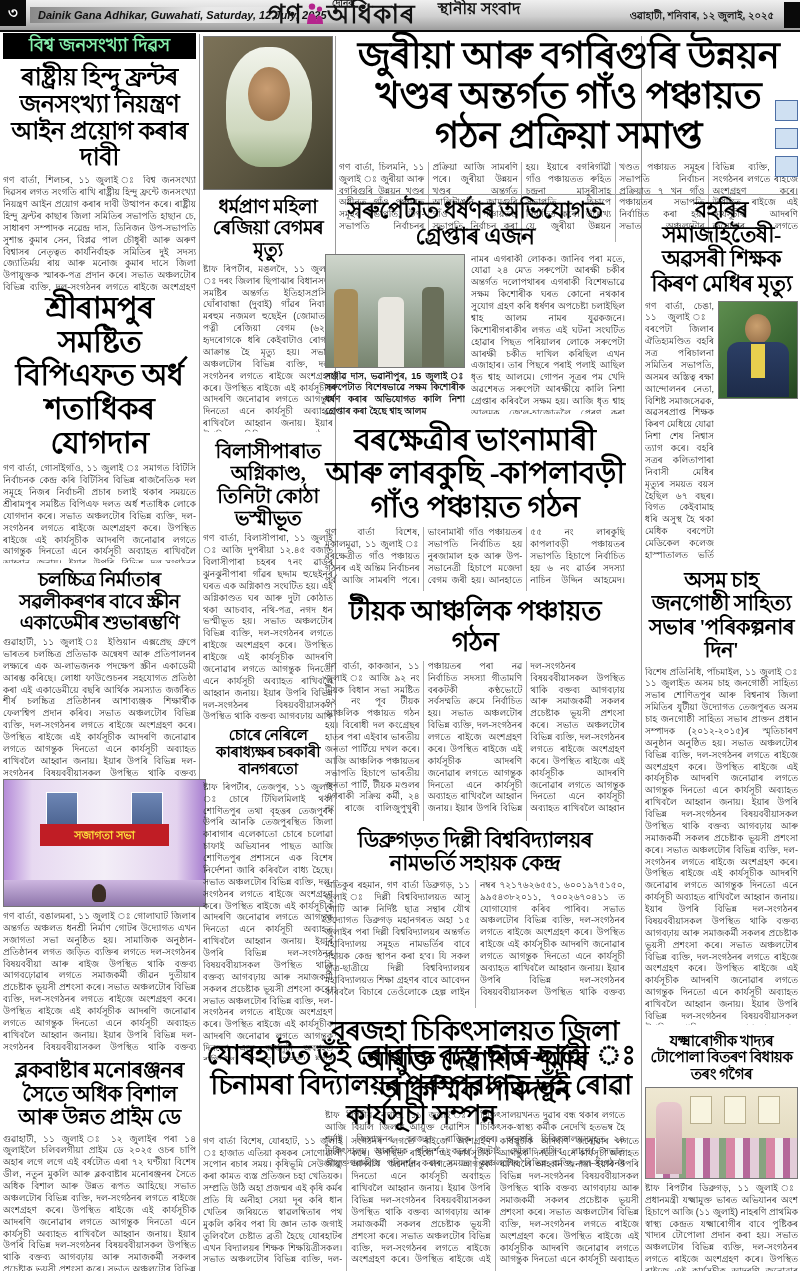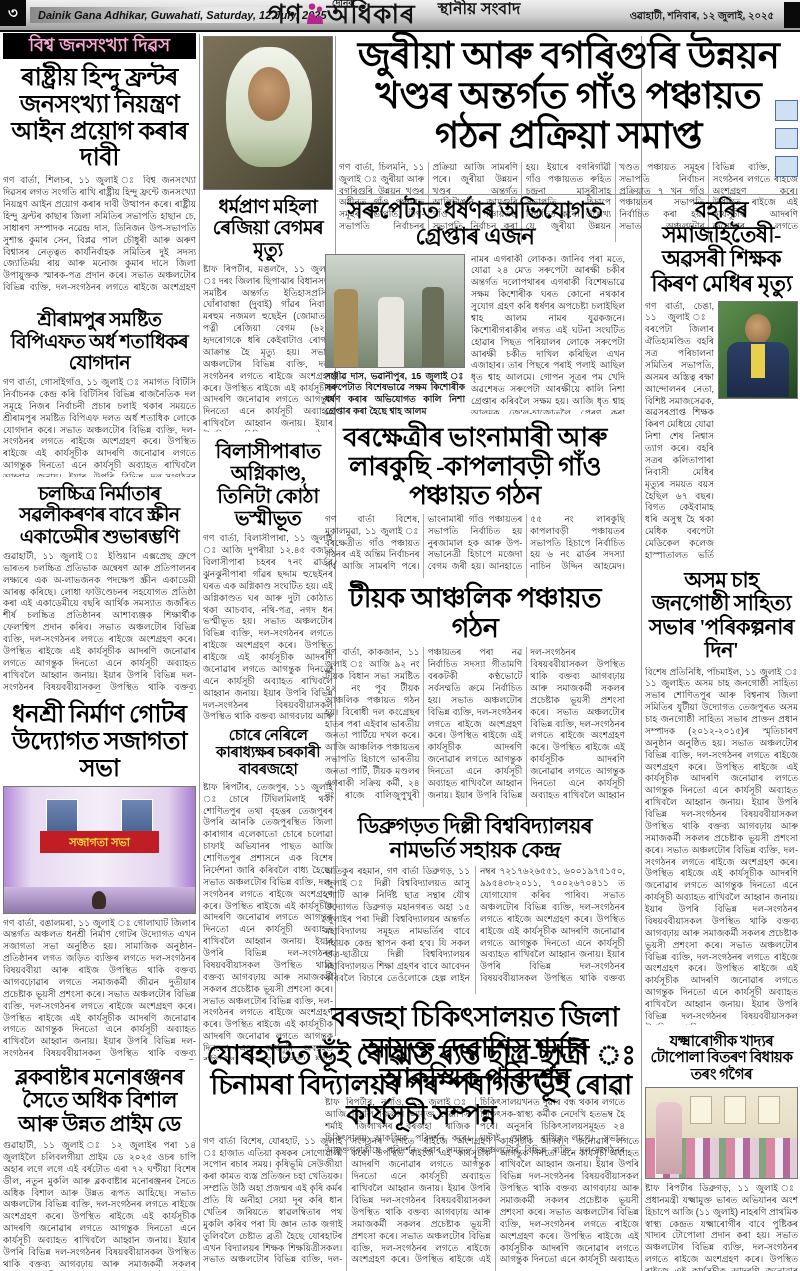--- a/index.html
+++ b/index.html
@@ -14,35 +14,35 @@
   .mast-left{margin-left:30px;font-size:11px;font-weight:bold;font-style:italic;
     background:linear-gradient(90deg,#8a8a8a,#e9e9e9 55%,rgba(255,255,255,0));padding:2px 26px 2px 8px;white-space:nowrap;}
   .mast-center{position:absolute;left:268px;top:-4px;display:flex;align-items:flex-end;}
   .paper-prefix{position:absolute;left:64px;top:0px;font-size:9px;font-weight:bold;}
   .paper-title{font-size:26px;font-weight:bold;letter-spacing:1px;display:flex;align-items:center;line-height:1;}
   .logo-icon{width:20px;height:24px;margin:0 2px;}
   .section-label{font-size:16px;font-weight:bold;margin:0 0 4px 22px;}
   .mast-right{position:absolute;right:26px;top:8px;font-size:10px;font-weight:bold;white-space:nowrap;margin-left:20px;}
   .right-block{position:absolute;right:0;top:2px;width:16px;height:26px;background:#0a0a0a;}
   
-  .black-banner{background:#000;color:#f9a8d4;text-align:center;font-size:18px;font-weight:bold;
+  .black-banner{background:#000;color:#86efac;text-align:center;font-size:18px;font-weight:bold;
     padding:3px 2px;line-height:1.1;}
   .hl{font-weight:bold;text-align:center;line-height:1.12;color:#000;
       font-family:"Liberation Serif","DejaVu Serif",serif;letter-spacing:-.5px;}
   .body-txt{font-size:9px;line-height:1.32;text-align:justify;color:#1c1c1c;overflow:hidden;word-break:break-word;}
   .vrule{position:absolute;width:1px;background:#9a9a9a;}
   .hrule{position:absolute;height:1px;background:#9a9a9a;}
   .photo{position:relative;overflow:hidden;border:1px solid #777;}
   
   .ph-rezia{background:linear-gradient(135deg,#7c7258 0%,#5d5742 60%,#42402f 100%);}
   .ph-rezia .scarf{position:absolute;left:22px;top:10px;width:86px;height:120px;border-radius:46% 46% 40% 40%;
      background:linear-gradient(180deg,#f2f4ec,#cfd8bf 70%,#9fb18a);}
   .ph-rezia .face{position:absolute;left:44px;top:30px;width:42px;height:54px;border-radius:50%;
      background:radial-gradient(circle at 45% 40%,#c99d72,#8f6a44);}
-  .ph-banner{background:linear-gradient(90deg,#b58cd8 0%,#e7d9f1 14%,#f3eef7 50%,#e3d2ee 86%,#a87fd0 100%);}
+  .ph-banner{background:linear-gradient(90deg,#b58cd8 0%,#e7d9f1 14%,#f3eef7 50%,#e3d2ee 86%,#a87fd0 100%);padding-left:10px;}
   .ph-banner .strip{position:absolute;left:36px;right:36px;top:44px;height:22px;background:#c01d25;
      color:#ffe23c;font-size:11px;font-weight:bold;text-align:center;line-height:22px;}
   .ph-banner .por{position:absolute;top:12px;width:30px;height:52px;background:linear-gradient(180deg,#6d86b5,#39507c);border:1px solid #fff;}
   .ph-banner .base{position:absolute;left:0;right:0;bottom:0;height:26px;background:linear-gradient(180deg,#cdb6e0,#8e76ab);}
   .ph-banner .head{position:absolute;bottom:4px;width:14px;height:18px;border-radius:50% 50% 30% 30%;background:#3a2d24;}
   .ph-sarupeta{background:linear-gradient(180deg,#cfd6cc 0%,#a6b2a4 45%,#77846f 100%);}
   .ph-sarupeta .fig{position:absolute;bottom:0;border-radius:6px 6px 0 0;}
   .ph-kiran{background:linear-gradient(135deg,#5d8d4e 0%,#35602f 70%,#24431f 100%);}
   .ph-kiran .face{position:absolute;left:26px;top:12px;width:26px;height:30px;border-radius:50%;
      background:radial-gradient(circle at 45% 40%,#caa06f,#8d6742);}
@@ -88,25 +88,24 @@
 
   <div class="vrule" style="left:199px;top:34px;height:1237px;"></div>
   <div class="vrule" style="left:335px;top:36px;height:1000px;"></div>
   <div class="vrule" style="left:641px;top:36px;height:1235px;"></div>
   <div class="hrule" style="left:337px;top:194px;width:461px;"></div>
 
   <div style="position:absolute;left:3px;top:33px;width:193px;">
     <div class="black-banner">বিশ্ব জনসংখ্যা দিৱস</div>
     <div class="hl" style="font-size:24px;margin:5px 0 4px;">ৰাষ্ট্ৰীয় হিন্দু ফ্ৰন্টৰ জনসংখ্যা নিয়ন্ত্ৰণ আইন প্ৰয়োগ কৰাৰ দাবী</div>
     <div class="body-txt" style="height:116px;">গণ বাৰ্তা, শিলচৰ, ১১ জুলাই ঃ বিশ্ব জনসংখ্যা দিৱসৰ লগত সংগতি ৰাখি ৰাষ্ট্ৰীয় হিন্দু ফ্ৰন্টে জনসংখ্যা নিয়ন্ত্ৰণ আইন প্ৰয়োগ কৰাৰ দাবী উত্থাপন কৰে। ৰাষ্ট্ৰীয় হিন্দু ফ্ৰন্টৰ কাছাৰ জিলা সমিতিৰ সভাপতি হাছান চে, সাধাৰণ সম্পাদক নৱেন্দ্ৰ দাস, তিনিজন উপ-সভাপতি সুশান্ত কুমাৰ সেন, বিপ্লৱ পাল চৌধুৰী আৰু অৰুণ বিশ্বাসৰ নেতৃত্বত কাৰ্যনিৰ্বাহক সমিতিৰ দুই সদস্য জ্যোতিৰ্ময় ৰায় আৰু মনোজ কুমাৰ দাসে জিলা উপায়ুক্তক স্মাৰক-পত্ৰ প্ৰদান কৰে। সভাত অঞ্চলটোৰ বিভিন্ন ব্যক্তি, দল-সংগঠনৰ লগতে ৰাইজে অংশগ্ৰহণ কৰে। উপস্থিত ৰাইজে এই কাৰ্যসূচীক আদৰণি জনোৱাৰ লগতে আগন্তুক দিনতো এনে কাৰ্যসূচী অব্যাহত ৰাখিবলৈ আহ্বান জনায়। ইয়াৰ উপৰি বিভিন্ন দল-সংগঠনৰ বিষয়ববীয়াসকল উপস্থিত থাকি বক্তব্য আগবঢ়ায় আৰু সমাজকৰ্মী সকলৰ প্ৰচেষ্টাক ভূয়সী প্ৰশংসা কৰে। </div>
-    <div class="hl" style="font-size:19px;margin:18px 0 4px;">শ্ৰীৰামপুৰ সমষ্টিত বিপিএফত অৰ্ধ শতাধিকৰ যোগদান</div>
+    <div class="hl" style="font-size:30px;margin:0 0 4px;">শ্ৰীৰামপুৰ সমষ্টিত বিপিএফত অৰ্ধ শতাধিকৰ যোগদান</div>
     <div class="body-txt" style="height:100px;">গণ বাৰ্তা, গোসাঁইগাঁও, ১১ জুলাই ঃ সমাগত বিটিসি নিৰ্বাচনক কেন্দ্ৰ কৰি বিটিসিৰ বিভিন্ন ৰাজনৈতিক দল সমূহে নিজৰ নিৰ্বাচনী প্ৰচাৰ চলাই থকাৰ সময়তে শ্ৰীৰামপুৰ সমষ্টিত বিপিএফ দলত অৰ্ধ শতাধিক লোকে যোগদান কৰে। সভাত অঞ্চলটোৰ বিভিন্ন ব্যক্তি, দল-সংগঠনৰ লগতে ৰাইজে অংশগ্ৰহণ কৰে। উপস্থিত ৰাইজে এই কাৰ্যসূচীক আদৰণি জনোৱাৰ লগতে আগন্তুক দিনতো এনে কাৰ্যসূচী অব্যাহত ৰাখিবলৈ আহ্বান জনায়। ইয়াৰ উপৰি বিভিন্ন দল-সংগঠনৰ বিষয়ববীয়াসকল উপস্থিত থাকি বক্তব্য আগবঢ়ায় আৰু সমাজকৰ্মী সকলৰ প্ৰচেষ্টাক ভূয়সী প্ৰশংসা কৰে। সভাত অঞ্চলটোৰ বিভিন্ন ব্যক্তি, দল-সংগঠনৰ লগতে ৰাইজে অংশগ্ৰহণ কৰে। উপস্থিত ৰাইজে এই কাৰ্যসূচীক আদৰণি জনোৱাৰ লগতে আগন্তুক দিনতো এনে কাৰ্যসূচী অব্যাহত ৰাখিবলৈ আহ্বান জনায়। ইয়াৰ উপৰি বিভিন্ন দল-সংগঠনৰ বিষয়ববীয়াসকল উপস্থিত থাকি বক্তব্য আগবঢ়ায় আৰু সমাজকৰ্মী সকলৰ প্ৰচেষ্টাক ভূয়সী প্ৰশংসা কৰে। </div>
     <div class="hl" style="font-size:19px;margin:6px 0 4px;">চলচ্চিত্ৰ নিৰ্মাতাৰ সৱলীকৰণৰ বাবে স্ক্ৰীন একাডেমীৰ শুভাৰম্ভণি</div>
     <div class="body-txt" style="height:142px;">গুৱাহাটী, ১১ জুলাই ঃ ইণ্ডিয়ান এক্সপ্ৰেছ গ্ৰুপে ভাৰতৰ চলচ্চিত্ৰ প্ৰতিভাক অন্বেষণ আৰু প্ৰতিপালনৰ লক্ষ্যৰে এক অ-লাভজনক পদক্ষেপ স্ক্ৰীন একাডেমী আৰম্ভ কৰিছে। লোধা ফাউণ্ডেচনৰ সহযোগত প্ৰতিষ্ঠা কৰা এই একাডেমীয়ে বছৰি আৰ্থিক সমস্যাত জৰ্জৰিত শীৰ্ষ চলচ্চিত্ৰ প্ৰতিষ্ঠানৰ আশাব্যঞ্জক শিক্ষাৰ্থীক ফেল'শ্বিপ প্ৰদান কৰিব। সভাত অঞ্চলটোৰ বিভিন্ন ব্যক্তি, দল-সংগঠনৰ লগতে ৰাইজে অংশগ্ৰহণ কৰে। উপস্থিত ৰাইজে এই কাৰ্যসূচীক আদৰণি জনোৱাৰ লগতে আগন্তুক দিনতো এনে কাৰ্যসূচী অব্যাহত ৰাখিবলৈ আহ্বান জনায়। ইয়াৰ উপৰি বিভিন্ন দল-সংগঠনৰ বিষয়ববীয়াসকল উপস্থিত থাকি বক্তব্য আগবঢ়ায় আৰু সমাজকৰ্মী সকলৰ প্ৰচেষ্টাক ভূয়সী প্ৰশংসা কৰে। সভাত অঞ্চলটোৰ বিভিন্ন ব্যক্তি, দল-সংগঠনৰ লগতে ৰাইজে অংশগ্ৰহণ কৰে। উপস্থিত ৰাইজে এই কাৰ্যসূচীক আদৰণি জনোৱাৰ লগতে আগন্তুক দিনতো এনে কাৰ্যসূচী অব্যাহত ৰাখিবলৈ আহ্বান জনায়। ইয়াৰ উপৰি বিভিন্ন দল-সংগঠনৰ বিষয়ববীয়াসকল উপস্থিত থাকি বক্তব্য আগবঢ়ায় আৰু সমাজকৰ্মী সকলৰ প্ৰচেষ্টাক ভূয়সী প্ৰশংসা কৰে। </div>
-    <div class="hl" style="font-size:24px;margin:8px 0 4px;">ধনশ্ৰী নিৰ্মাণ গোটৰ উদ্যোগত সজাগতা সভা</div>
     <div class="photo ph-banner" style="width:191px;height:126px;">
       <div class="por" style="left:42px;"></div>
       <div class="por" style="right:42px;"></div>
       <div class="strip">সজাগতা সভা</div>
       <div class="base"></div>
       <div class="head" style="left:88px;"></div>
     </div>
     <div class="body-txt" style="height:142px;margin-top:4px;">গণ বাৰ্তা, বঙালমৰা, ১১ জুলাই ঃ গোলাঘাট জিলাৰ অন্তৰ্গত অঞ্চলত ধনশ্ৰী নিৰ্মাণ গোটৰ উদ্যোগত এখন সজাগতা সভা অনুষ্ঠিত হয়। সামাজিক অনুষ্ঠান-প্ৰতিষ্ঠানৰ লগত জড়িত ব্যক্তিৰ লগতে দল-সংগঠনৰ বিষয়ববীয়া আৰু ৰাইজ উপস্থিত থাকি বক্তব্য আগবঢ়োৱাৰ লগতে সমাজকৰ্মী জীৱন দুতীয়াৰ প্ৰচেষ্টাক ভূয়সী প্ৰশংসা কৰে। সভাত অঞ্চলটোৰ বিভিন্ন ব্যক্তি, দল-সংগঠনৰ লগতে ৰাইজে অংশগ্ৰহণ কৰে। উপস্থিত ৰাইজে এই কাৰ্যসূচীক আদৰণি জনোৱাৰ লগতে আগন্তুক দিনতো এনে কাৰ্যসূচী অব্যাহত ৰাখিবলৈ আহ্বান জনায়। ইয়াৰ উপৰি বিভিন্ন দল-সংগঠনৰ বিষয়ববীয়াসকল উপস্থিত থাকি বক্তব্য আগবঢ়ায় আৰু সমাজকৰ্মী সকলৰ প্ৰচেষ্টাক ভূয়সী প্ৰশংসা কৰে। </div>
     <div class="hl" style="font-size:21px;margin:6px 0 4px;">ব্লকবাষ্টাৰ মনোৰঞ্জনৰ সৈতে অধিক বিশাল আৰু উন্নত প্ৰাইম ডে</div>
     <div class="body-txt" style="height:250px;">গুৱাহাটী, ১১ জুলাই ঃ ১২ জুলাইৰ পৰা ১৪ জুলাইলৈ চলিবলগীয়া প্ৰাইম ডে ২০২৫ ওচৰ চাপি অহাৰ লগে লগে এই বৰ্ষটোত এৰা ৭২ ঘণ্টীয়া বিশেষ ডীল, নতুন মুকলি আৰু ব্লকবাষ্টাৰ মনোৰঞ্জনৰ সৈতে অধিক বিশাল আৰু উন্নত ৰূপত আহিছে। সভাত অঞ্চলটোৰ বিভিন্ন ব্যক্তি, দল-সংগঠনৰ লগতে ৰাইজে অংশগ্ৰহণ কৰে। উপস্থিত ৰাইজে এই কাৰ্যসূচীক আদৰণি জনোৱাৰ লগতে আগন্তুক দিনতো এনে কাৰ্যসূচী অব্যাহত ৰাখিবলৈ আহ্বান জনায়। ইয়াৰ উপৰি বিভিন্ন দল-সংগঠনৰ বিষয়ববীয়াসকল উপস্থিত থাকি বক্তব্য আগবঢ়ায় আৰু সমাজকৰ্মী সকলৰ প্ৰচেষ্টাক ভূয়সী প্ৰশংসা কৰে। সভাত অঞ্চলটোৰ বিভিন্ন ব্যক্তি, দল-সংগঠনৰ লগতে ৰাইজে অংশগ্ৰহণ কৰে। উপস্থিত ৰাইজে এই কাৰ্যসূচীক আদৰণি জনোৱাৰ লগতে আগন্তুক দিনতো এনে কাৰ্যসূচী অব্যাহত ৰাখিবলৈ আহ্বান জনায়। ইয়াৰ উপৰি বিভিন্ন দল-সংগঠনৰ বিষয়ববীয়াসকল উপস্থিত থাকি বক্তব্য আগবঢ়ায় আৰু সমাজকৰ্মী সকলৰ প্ৰচেষ্টাক ভূয়সী প্ৰশংসা কৰে। সভাত অঞ্চলটোৰ বিভিন্ন ব্যক্তি, দল-সংগঠনৰ লগতে ৰাইজে অংশগ্ৰহণ কৰে। উপস্থিত ৰাইজে এই কাৰ্যসূচীক আদৰণি জনোৱাৰ লগতে আগন্তুক দিনতো এনে কাৰ্যসূচী অব্যাহত ৰাখিবলৈ আহ্বান জনায়। ইয়াৰ উপৰি বিভিন্ন দল-সংগঠনৰ বিষয়ববীয়াসকল উপস্থিত থাকি বক্তব্য আগবঢ়ায় আৰু সমাজকৰ্মী সকলৰ প্ৰচেষ্টাক ভূয়সী প্ৰশংসা কৰে। সভাত অঞ্চলটোৰ বিভিন্ন ব্যক্তি, দল-সংগঠনৰ লগতে ৰাইজে অংশগ্ৰহণ কৰে। উপস্থিত ৰাইজে এই কাৰ্যসূচীক আদৰণি জনোৱাৰ লগতে আগন্তুক দিনতো এনে কাৰ্যসূচী অব্যাহত ৰাখিবলৈ আহ্বান জনায়। ইয়াৰ উপৰি বিভিন্ন দল-সংগঠনৰ বিষয়ববীয়াসকল উপস্থিত থাকি বক্তব্য আগবঢ়ায় আৰু সমাজকৰ্মী সকলৰ প্ৰচেষ্টাক ভূয়সী প্ৰশংসা কৰে। </div>
@@ -114,21 +113,21 @@
 
   <div style="position:absolute;left:203px;top:36px;width:130px;">
     <div class="photo ph-rezia" style="width:128px;height:152px;">
       <div class="scarf"></div>
       <div class="face"></div>
     </div>
     <div class="hl" style="font-size:19px;margin:6px 0 4px;">ধৰ্মপ্ৰাণ মহিলা ৰেজিয়া বেগমৰ মৃত্যু</div>
     <div class="body-txt" style="height:168px;">ষ্টাফ ৰিপৰ্টাৰ, মঙলদৈ, ১১ জুলাই ঃ দৰং জিলাৰ ছিপাঝাৰ বিধানসভা সমষ্টিৰ অন্তৰ্গত ইতিহাসপ্ৰসিদ্ধ ঘোঁৰাবান্ধা (দুবাই) গাঁৱৰ নিবাসী মৰহুম নজমল হুছেইন (জোমাত)ৰ পত্নী ৰেজিয়া বেগম (৬২)ৰ হৃদৰোগকে ধৰি কেইবাটাও ৰোগত আক্ৰান্ত হৈ মৃত্যু হয়। সভাত অঞ্চলটোৰ বিভিন্ন ব্যক্তি, দল-সংগঠনৰ লগতে ৰাইজে অংশগ্ৰহণ কৰে। উপস্থিত ৰাইজে এই কাৰ্যসূচীক আদৰণি জনোৱাৰ লগতে আগন্তুক দিনতো এনে কাৰ্যসূচী অব্যাহত ৰাখিবলৈ আহ্বান জনায়। ইয়াৰ উপৰি বিভিন্ন দল-সংগঠনৰ বিষয়ববীয়াসকল উপস্থিত থাকি বক্তব্য আগবঢ়ায় আৰু সমাজকৰ্মী সকলৰ প্ৰচেষ্টাক ভূয়সী প্ৰশংসা কৰে। সভাত অঞ্চলটোৰ বিভিন্ন ব্যক্তি, দল-সংগঠনৰ লগতে ৰাইজে অংশগ্ৰহণ কৰে। উপস্থিত ৰাইজে এই কাৰ্যসূচীক আদৰণি জনোৱাৰ লগতে আগন্তুক দিনতো এনে কাৰ্যসূচী অব্যাহত ৰাখিবলৈ আহ্বান জনায়। ইয়াৰ উপৰি বিভিন্ন দল-সংগঠনৰ বিষয়ববীয়াসকল উপস্থিত থাকি বক্তব্য আগবঢ়ায় আৰু সমাজকৰ্মী সকলৰ প্ৰচেষ্টাক ভূয়সী প্ৰশংসা কৰে। </div>
     <div class="hl" style="font-size:20px;margin:8px 0 4px;">বিলাসীপাৰাত অগ্নিকাণ্ড, তিনিটা কোঠা ভস্মীভূত</div>
     <div class="body-txt" style="height:186px;">গণ বাৰ্তা, বিলাসীপাৰা, ১১ জুলাই ঃ আজি দুপৰীয়া ১২.৪৫ বজাত বিলাসীপাৰা চহৰৰ ৭নং ৱাৰ্ডৰ ঝুনঝুনীপাৰা গাঁৱৰ ছদ্দাম হুছেইনৰ ঘৰত এক অগ্নিকাণ্ড সংঘটিত হয়। এই অগ্নিকাণ্ডত ঘৰ আৰু দুটা কোঠাত থকা আচবাব, নথি-পত্ৰ, নগদ ধন ভস্মীভূত হয়। সভাত অঞ্চলটোৰ বিভিন্ন ব্যক্তি, দল-সংগঠনৰ লগতে ৰাইজে অংশগ্ৰহণ কৰে। উপস্থিত ৰাইজে এই কাৰ্যসূচীক আদৰণি জনোৱাৰ লগতে আগন্তুক দিনতো এনে কাৰ্যসূচী অব্যাহত ৰাখিবলৈ আহ্বান জনায়। ইয়াৰ উপৰি বিভিন্ন দল-সংগঠনৰ বিষয়ববীয়াসকল উপস্থিত থাকি বক্তব্য আগবঢ়ায় আৰু সমাজকৰ্মী সকলৰ প্ৰচেষ্টাক ভূয়সী প্ৰশংসা কৰে। সভাত অঞ্চলটোৰ বিভিন্ন ব্যক্তি, দল-সংগঠনৰ লগতে ৰাইজে অংশগ্ৰহণ কৰে। উপস্থিত ৰাইজে এই কাৰ্যসূচীক আদৰণি জনোৱাৰ লগতে আগন্তুক দিনতো এনে কাৰ্যসূচী অব্যাহত ৰাখিবলৈ আহ্বান জনায়। ইয়াৰ উপৰি বিভিন্ন দল-সংগঠনৰ বিষয়ববীয়াসকল উপস্থিত থাকি বক্তব্য আগবঢ়ায় আৰু সমাজকৰ্মী সকলৰ প্ৰচেষ্টাক ভূয়সী প্ৰশংসা কৰে। </div>
-    <div class="hl" style="font-size:15px;margin:8px 0 4px;">চোৰে নেৰিলে কাৰাধ্যক্ষৰ চৰকাৰী বাবৰজহো</div>
+    <div class="hl" style="font-size:15px;margin:8px 0 4px;">চোৰে নেৰিলে কাৰাধ্যক্ষৰ চৰকাৰী বানগৰতো</div>
     <div class="body-txt" style="height:278px;">ষ্টাফ ৰিপৰ্টাৰ, তেজপুৰ, ১১ জুলাই ঃ চোৰে টিঘিলমিলাই থকা শোণিতপুৰ তথা বৃহত্তৰ তেজপুৰৰ উপৰি আনকি তেজপুৰস্থিত জিলা কাৰাগাৰ এলেকাতো চোৰে চলোৱা চাফাই অভিযানৰ পাছত আজি শোণিতপুৰ প্ৰশাসনে এক বিশেষ নিৰ্দেশনা জাৰি কৰিবলৈ বাধ্য হৈছে। সভাত অঞ্চলটোৰ বিভিন্ন ব্যক্তি, দল-সংগঠনৰ লগতে ৰাইজে অংশগ্ৰহণ কৰে। উপস্থিত ৰাইজে এই কাৰ্যসূচীক আদৰণি জনোৱাৰ লগতে আগন্তুক দিনতো এনে কাৰ্যসূচী অব্যাহত ৰাখিবলৈ আহ্বান জনায়। ইয়াৰ উপৰি বিভিন্ন দল-সংগঠনৰ বিষয়ববীয়াসকল উপস্থিত থাকি বক্তব্য আগবঢ়ায় আৰু সমাজকৰ্মী সকলৰ প্ৰচেষ্টাক ভূয়সী প্ৰশংসা কৰে। সভাত অঞ্চলটোৰ বিভিন্ন ব্যক্তি, দল-সংগঠনৰ লগতে ৰাইজে অংশগ্ৰহণ কৰে। উপস্থিত ৰাইজে এই কাৰ্যসূচীক আদৰণি জনোৱাৰ লগতে আগন্তুক দিনতো এনে কাৰ্যসূচী অব্যাহত ৰাখিবলৈ আহ্বান জনায়। ইয়াৰ উপৰি বিভিন্ন দল-সংগঠনৰ বিষয়ববীয়াসকল উপস্থিত থাকি বক্তব্য আগবঢ়ায় আৰু সমাজকৰ্মী সকলৰ প্ৰচেষ্টাক ভূয়সী প্ৰশংসা কৰে। সভাত অঞ্চলটোৰ বিভিন্ন ব্যক্তি, দল-সংগঠনৰ লগতে ৰাইজে অংশগ্ৰহণ কৰে। উপস্থিত ৰাইজে এই কাৰ্যসূচীক আদৰণি জনোৱাৰ লগতে আগন্তুক দিনতো এনে কাৰ্যসূচী অব্যাহত ৰাখিবলৈ আহ্বান জনায়। ইয়াৰ উপৰি বিভিন্ন দল-সংগঠনৰ বিষয়ববীয়াসকল উপস্থিত থাকি বক্তব্য আগবঢ়ায় আৰু সমাজকৰ্মী সকলৰ প্ৰচেষ্টাক ভূয়সী প্ৰশংসা কৰে। </div>
   </div>
 
   <div style="position:absolute;left:339px;top:36px;width:459px;">
     <div class="hl" style="font-size:37px;line-height:1.08;">জুৰীয়া আৰু বগৰিগুৰি উন্নয়ন খণ্ডৰ অন্তৰ্গত গাঁও পঞ্চায়ত গঠন প্ৰক্ৰিয়া সমাপ্ত</div>
     <div class="body-txt" style="height:80px;margin-top:6px;column-count:5;column-gap:8px;column-rule:1px solid #aaa;">গণ বাৰ্তা, চিলমনি, ১১ জুলাই ঃ জুৰীয়া আৰু বগৰিগুৰি উন্নয়ন খণ্ডৰ অধীনত গাঁও পঞ্চায়ত সমূহৰ সভাপতি, উপ-সভাপতি নিৰ্বাচনৰ প্ৰক্ৰিয়া আজি সামৰণি পৰে। জুৰীয়া উন্নয়ন খণ্ডৰ অন্তৰ্গত আলিটাঙনি জামুগুৰি গাঁও পঞ্চায়তত সভাপতি নিৰ্বাচন কৰা হয়। ইয়াৰে বগৰিগাঁৱী গাঁও পঞ্চায়তত ৰুহিত চন্দ্ৰনা মাসুৰীসাহ সভাপতি হিচাপে নিৰ্বাচিত কৰে। উল্লেখ্য যে, জুৰীয়া উন্নয়ন খণ্ডত পঞ্চায়ত সমূহৰ সভাপতি নিৰ্বাচন প্ৰক্ৰিয়াত ৭ খন গাঁও পঞ্চায়তৰ সভাপতি নিৰ্বাচিত কৰা হয়। সভাত অঞ্চলটোৰ বিভিন্ন ব্যক্তি, দল-সংগঠনৰ লগতে ৰাইজে অংশগ্ৰহণ কৰে। উপস্থিত ৰাইজে এই কাৰ্যসূচীক আদৰণি জনোৱাৰ লগতে আগন্তুক দিনতো এনে কাৰ্যসূচী অব্যাহত ৰাখিবলৈ আহ্বান জনায়। ইয়াৰ উপৰি বিভিন্ন দল-সংগঠনৰ বিষয়ববীয়াসকল উপস্থিত থাকি বক্তব্য আগবঢ়ায় আৰু সমাজকৰ্মী সকলৰ প্ৰচেষ্টাক ভূয়সী প্ৰশংসা কৰে। সভাত অঞ্চলটোৰ বিভিন্ন ব্যক্তি, দল-সংগঠনৰ লগতে ৰাইজে অংশগ্ৰহণ কৰে। উপস্থিত ৰাইজে এই কাৰ্যসূচীক আদৰণি জনোৱাৰ লগতে আগন্তুক দিনতো এনে কাৰ্যসূচী অব্যাহত ৰাখিবলৈ আহ্বান জনায়। ইয়াৰ উপৰি বিভিন্ন দল-সংগঠনৰ বিষয়ববীয়াসকল উপস্থিত থাকি বক্তব্য আগবঢ়ায় আৰু সমাজকৰ্মী সকলৰ প্ৰচেষ্টাক ভূয়সী প্ৰশংসা কৰে। সভাত অঞ্চলটোৰ বিভিন্ন ব্যক্তি, দল-সংগঠনৰ লগতে ৰাইজে অংশগ্ৰহণ কৰে। উপস্থিত ৰাইজে এই কাৰ্যসূচীক আদৰণি জনোৱাৰ লগতে আগন্তুক দিনতো এনে কাৰ্যসূচী অব্যাহত ৰাখিবলৈ আহ্বান জনায়। ইয়াৰ উপৰি বিভিন্ন দল-সংগঠনৰ বিষয়ববীয়াসকল উপস্থিত থাকি বক্তব্য আগবঢ়ায় আৰু সমাজকৰ্মী সকলৰ প্ৰচেষ্টাক ভূয়সী প্ৰশংসা কৰে। সভাত অঞ্চলটোৰ বিভিন্ন ব্যক্তি, দল-সংগঠনৰ লগতে ৰাইজে অংশগ্ৰহণ কৰে। উপস্থিত ৰাইজে এই কাৰ্যসূচীক আদৰণি জনোৱাৰ লগতে আগন্তুক দিনতো এনে কাৰ্যসূচী অব্যাহত ৰাখিবলৈ আহ্বান জনায়। ইয়াৰ উপৰি বিভিন্ন দল-সংগঠনৰ বিষয়ববীয়াসকল উপস্থিত থাকি বক্তব্য আগবঢ়ায় আৰু সমাজকৰ্মী সকলৰ প্ৰচেষ্টাক ভূয়সী প্ৰশংসা কৰে। </div>
   </div>
   <div class="mini-thumb" style="left:775px;top:100px;"></div>
   <div class="mini-thumb" style="left:775px;top:128px;"></div>
   <div class="mini-thumb" style="left:775px;top:156px;"></div>
@@ -141,21 +140,21 @@
         <div class="photo ph-sarupeta" style="width:138px;height:112px;">
           <div class="fig" style="left:8px;width:24px;height:78px;background:#a78d5a;"></div>
           <div class="fig" style="left:52px;width:26px;height:70px;background:#e9e7e0;"></div>
           <div class="fig" style="left:96px;width:22px;height:80px;background:#6a6f5a;"></div>
         </div>
         <div class="caption" style="margin-top:3px;height:44px;overflow:hidden;">সঞ্জীৱ দাস, ভৱানীপুৰ, 15 জুলাই ঃ সৰুপেটাত বিশেষভাৱে সক্ষম কিশোৰীক ধৰ্ষণ কৰাৰ অভিযোগত কালি নিশা গ্ৰেপ্তাৰ কৰা হৈছে শ্বাহ আলম</div>
       </div>
       <div class="body-txt" style="height:160px;flex:1;">নামৰ এগৰাকী লোকক। জানিব পৰা মতে, যোৱা ২৪ মে'ত সৰুপেটা আৰক্ষী চকীৰ অন্তৰ্গত দলোপথাৰৰ এগৰাকী বিশেষভাৱে সক্ষম কিশোৰীক ঘৰত কোনো নথকাৰ সুযোগ গ্ৰহণ কৰি ধৰ্ষণৰ অপচেষ্টা চলাইছিল শ্বাহ আলম নামৰ যুৱকজনে। কিশোৰীগৰাকীৰ লগত এই ঘটনা সংঘটিত হোৱাৰ পিছত পৰিয়ালৰ লোকে সৰুপেটা আৰক্ষী চকীত দাখিল কৰিছিল এখন এজাহাৰ। তাৰ পিছৰে পৰাই পলাই আছিল ধৃত শ্বাহ আলমে। গোপন সূত্ৰৰ পম খেদি অৱশেষত সৰুপেটা আৰক্ষীয়ে কালি নিশা গ্ৰেপ্তাৰ কৰিবলৈ সক্ষম হয়। আজি ধৃত শ্বাহ আলমক জে'ল-হাজোতলৈ প্ৰেৰণ কৰা হৈছে।</div>
     </div>
 
-    <div class="hl" style="font-size:26px;margin:8px 0 4px;">বৰক্ষেত্ৰীৰ ভাংনামাৰী আৰু লাৰকুছি -কাপলাবড়ী গাঁও পঞ্চায়ত গঠন</div>
+    <div class="hl" style="font-size:30px;margin:8px 0 4px;">বৰক্ষেত্ৰীৰ ভাংনামাৰী আৰু লাৰকুছি -কাপলাবড়ী গাঁও পঞ্চায়ত গঠন</div>
     <div class="body-txt" style="height:64px;column-count:3;column-gap:8px;column-rule:1px solid #aaa;">গণ বাৰ্তা বিশেষ, মুকালমুৱা, ১১ জুলাই ঃ বৰক্ষেত্ৰীত গাঁও পঞ্চায়ত গঠনৰ এই অন্তিম নিৰ্বাচনৰ পৰ্ব আজি সামৰণি পৰে। ভাংনামাৰী গাঁও পঞ্চায়তৰ সভাপতি নিৰ্বাচিত হয় নুৰজামাল হক আৰু উপ-সভানেত্ৰী হিচাপে মজেদা বেগম জৰী হয়। আনহাতে ৫৫ নং লাৰকুছি কাপলাবড়ী পঞ্চায়তৰ সভাপতি হিচাপে নিৰ্বাচিত হয় ৬ নং ৱাৰ্ডৰ সদস্যা নাচিন উদ্দিন আহমেদ। সভাত অঞ্চলটোৰ বিভিন্ন ব্যক্তি, দল-সংগঠনৰ লগতে ৰাইজে অংশগ্ৰহণ কৰে। উপস্থিত ৰাইজে এই কাৰ্যসূচীক আদৰণি জনোৱাৰ লগতে আগন্তুক দিনতো এনে কাৰ্যসূচী অব্যাহত ৰাখিবলৈ আহ্বান জনায়। ইয়াৰ উপৰি বিভিন্ন দল-সংগঠনৰ বিষয়ববীয়াসকল উপস্থিত থাকি বক্তব্য আগবঢ়ায় আৰু সমাজকৰ্মী সকলৰ প্ৰচেষ্টাক ভূয়সী প্ৰশংসা কৰে। </div>
 
     <div class="hl" style="font-size:27px;margin:5px 0 4px;">টীয়ক আঞ্চলিক পঞ্চায়ত গঠন</div>
     <div class="body-txt" style="height:160px;column-count:3;column-gap:8px;column-rule:1px solid #aaa;">গণ বাৰ্তা, কাকজান, ১১ জুলাই ঃ আজি ৯২ নং টীয়ক বিধান সভা সমষ্টিত ০২ নং পূব টীয়ক আঞ্চলিক পঞ্চায়ত গঠন হয়। বিৰোধী দল কংগ্ৰেছৰ হাতৰ পৰা এইবাৰ ভাৰতীয় জনতা পাৰ্টিয়ে দখল কৰে। আজি আঞ্চলিক পঞ্চায়তৰ সভাপতি হিচাপে ভাৰতীয় জনতা পাৰ্টি, টীয়ক মণ্ডলৰ এগৰাকী সক্ৰিয় কৰ্মী, ২৪ নং ৰাজে বালিজুপুখুৰী পঞ্চায়তৰ পৰা নৱ নিৰ্বাচিত সদস্যা গীতামণি বৰকটকী কণ্ঠভোটে সৰ্বসম্মতি ক্ৰমে নিৰ্বাচিত হয়। সভাত অঞ্চলটোৰ বিভিন্ন ব্যক্তি, দল-সংগঠনৰ লগতে ৰাইজে অংশগ্ৰহণ কৰে। উপস্থিত ৰাইজে এই কাৰ্যসূচীক আদৰণি জনোৱাৰ লগতে আগন্তুক দিনতো এনে কাৰ্যসূচী অব্যাহত ৰাখিবলৈ আহ্বান জনায়। ইয়াৰ উপৰি বিভিন্ন দল-সংগঠনৰ বিষয়ববীয়াসকল উপস্থিত থাকি বক্তব্য আগবঢ়ায় আৰু সমাজকৰ্মী সকলৰ প্ৰচেষ্টাক ভূয়সী প্ৰশংসা কৰে। সভাত অঞ্চলটোৰ বিভিন্ন ব্যক্তি, দল-সংগঠনৰ লগতে ৰাইজে অংশগ্ৰহণ কৰে। উপস্থিত ৰাইজে এই কাৰ্যসূচীক আদৰণি জনোৱাৰ লগতে আগন্তুক দিনতো এনে কাৰ্যসূচী অব্যাহত ৰাখিবলৈ আহ্বান জনায়। ইয়াৰ উপৰি বিভিন্ন দল-সংগঠনৰ বিষয়ববীয়াসকল উপস্থিত থাকি বক্তব্য আগবঢ়ায় আৰু সমাজকৰ্মী সকলৰ প্ৰচেষ্টাক ভূয়সী প্ৰশংসা কৰে। সভাত অঞ্চলটোৰ বিভিন্ন ব্যক্তি, দল-সংগঠনৰ লগতে ৰাইজে অংশগ্ৰহণ কৰে। উপস্থিত ৰাইজে এই কাৰ্যসূচীক আদৰণি জনোৱাৰ লগতে আগন্তুক দিনতো এনে কাৰ্যসূচী অব্যাহত ৰাখিবলৈ আহ্বান জনায়। ইয়াৰ উপৰি বিভিন্ন দল-সংগঠনৰ বিষয়ববীয়াসকল উপস্থিত থাকি বক্তব্য আগবঢ়ায় আৰু সমাজকৰ্মী সকলৰ প্ৰচেষ্টাক ভূয়সী প্ৰশংসা কৰে। </div>
 
     <div class="hl" style="font-size:21px;margin:8px 0 4px;">ডিব্ৰুগড়ত দিল্লী বিশ্ববিদ্যালয়ৰ নামভৰ্তি সহায়ক কেন্দ্ৰ</div>
     <div class="body-txt" style="height:128px;column-count:2;column-gap:10px;column-rule:1px solid #aaa;">অতিকুৰ ৰহমান, গণ বাৰ্তা ডিব্ৰুগড়, ১১ জুলাই ঃ দিল্লী বিশ্ববিদ্যালয়ত আসু গোটি আৰু নিৰ্দিষ্ট ছাত্ৰ সন্থাৰ যৌথ উদ্যোগত ডিব্ৰুগড় মহানগৰত অহা ১৫ জুলাইৰ পৰা দিল্লী বিশ্ববিদ্যালয়ৰ অন্তৰ্গত মহাবিদ্যালয় সমূহত নামভৰ্তিৰ বাবে সহায়ক কেন্দ্ৰ স্থাপন কৰা হ'ব। যি সকল ছাত্ৰ-ছাত্ৰীয়ে দিল্লী বিশ্ববিদ্যালয়ৰ মহাবিদ্যালয়ত শিক্ষা গ্ৰহণৰ বাবে আবেদন কৰিবলৈ বিচাৰে তেওঁলোকে হেল্প লাইন নম্বৰ ৭২১৭৬২৬৫৫১, ৬০০১৯৭৫১৫০, ৯৯৫৪৩৮২০১১, ৭০০২৬৭০৪১১ ত যোগাযোগ কৰিব পাৰিব। সভাত অঞ্চলটোৰ বিভিন্ন ব্যক্তি, দল-সংগঠনৰ লগতে ৰাইজে অংশগ্ৰহণ কৰে। উপস্থিত ৰাইজে এই কাৰ্যসূচীক আদৰণি জনোৱাৰ লগতে আগন্তুক দিনতো এনে কাৰ্যসূচী অব্যাহত ৰাখিবলৈ আহ্বান জনায়। ইয়াৰ উপৰি বিভিন্ন দল-সংগঠনৰ বিষয়ববীয়াসকল উপস্থিত থাকি বক্তব্য আগবঢ়ায় আৰু সমাজকৰ্মী সকলৰ প্ৰচেষ্টাক ভূয়সী প্ৰশংসা কৰে। সভাত অঞ্চলটোৰ বিভিন্ন ব্যক্তি, দল-সংগঠনৰ লগতে ৰাইজে অংশগ্ৰহণ কৰে। উপস্থিত ৰাইজে এই কাৰ্যসূচীক আদৰণি জনোৱাৰ লগতে আগন্তুক দিনতো এনে কাৰ্যসূচী অব্যাহত ৰাখিবলৈ আহ্বান জনায়। ইয়াৰ উপৰি বিভিন্ন দল-সংগঠনৰ বিষয়ববীয়াসকল উপস্থিত থাকি বক্তব্য আগবঢ়ায় আৰু সমাজকৰ্মী সকলৰ প্ৰচেষ্টাক ভূয়সী প্ৰশংসা কৰে। </div>
 
     <div class="hl" style="font-size:27px;margin:8px 0 4px;">বৰজহা চিকিৎসালয়ত জিলা আয়ুক্ত দেৱাশিস শৰ্মাৰ আকস্মিক পৰিদৰ্শন</div>
     <div class="body-txt" style="height:66px;column-count:2;column-gap:10px;column-rule:1px solid #aaa;">ষ্টাফ ৰিপৰ্টাৰ, নগাঁও, ১১ জুলাই ঃ আজি বিয়লি জিলাৰ আয়ুক্ত দেৱাশিস শৰ্মাই জিলাখনৰ বৰজহা ৰাজিক চিকিৎসালয় আকস্মিক পৰিদৰ্শন কৰে। আয়ুক্তগৰাকীয়ে পৰিদৰ্শন কৰাৰ সময়ত চিকিৎসালয়খনত দুৱাৰ বন্ধ থকাৰ লগতে চিকিৎসক-স্বাস্থ্য কৰ্মীক নেদেখি হতভম্ব হৈ পৰে। অনুসৰি চিকিৎসালয়সমূহত ২৪ ঘণ্টাই খোলা ৰাখিব লাগে। সভাত অঞ্চলটোৰ বিভিন্ন ব্যক্তি, দল-সংগঠনৰ লগতে ৰাইজে অংশগ্ৰহণ কৰে। উপস্থিত ৰাইজে এই কাৰ্যসূচীক আদৰণি জনোৱাৰ লগতে আগন্তুক দিনতো এনে কাৰ্যসূচী অব্যাহত ৰাখিবলৈ আহ্বান জনায়। ইয়াৰ উপৰি বিভিন্ন দল-সংগঠনৰ বিষয়ববীয়াসকল উপস্থিত থাকি বক্তব্য আগবঢ়ায় আৰু সমাজকৰ্মী সকলৰ প্ৰচেষ্টাক ভূয়সী প্ৰশংসা কৰে। </div>

